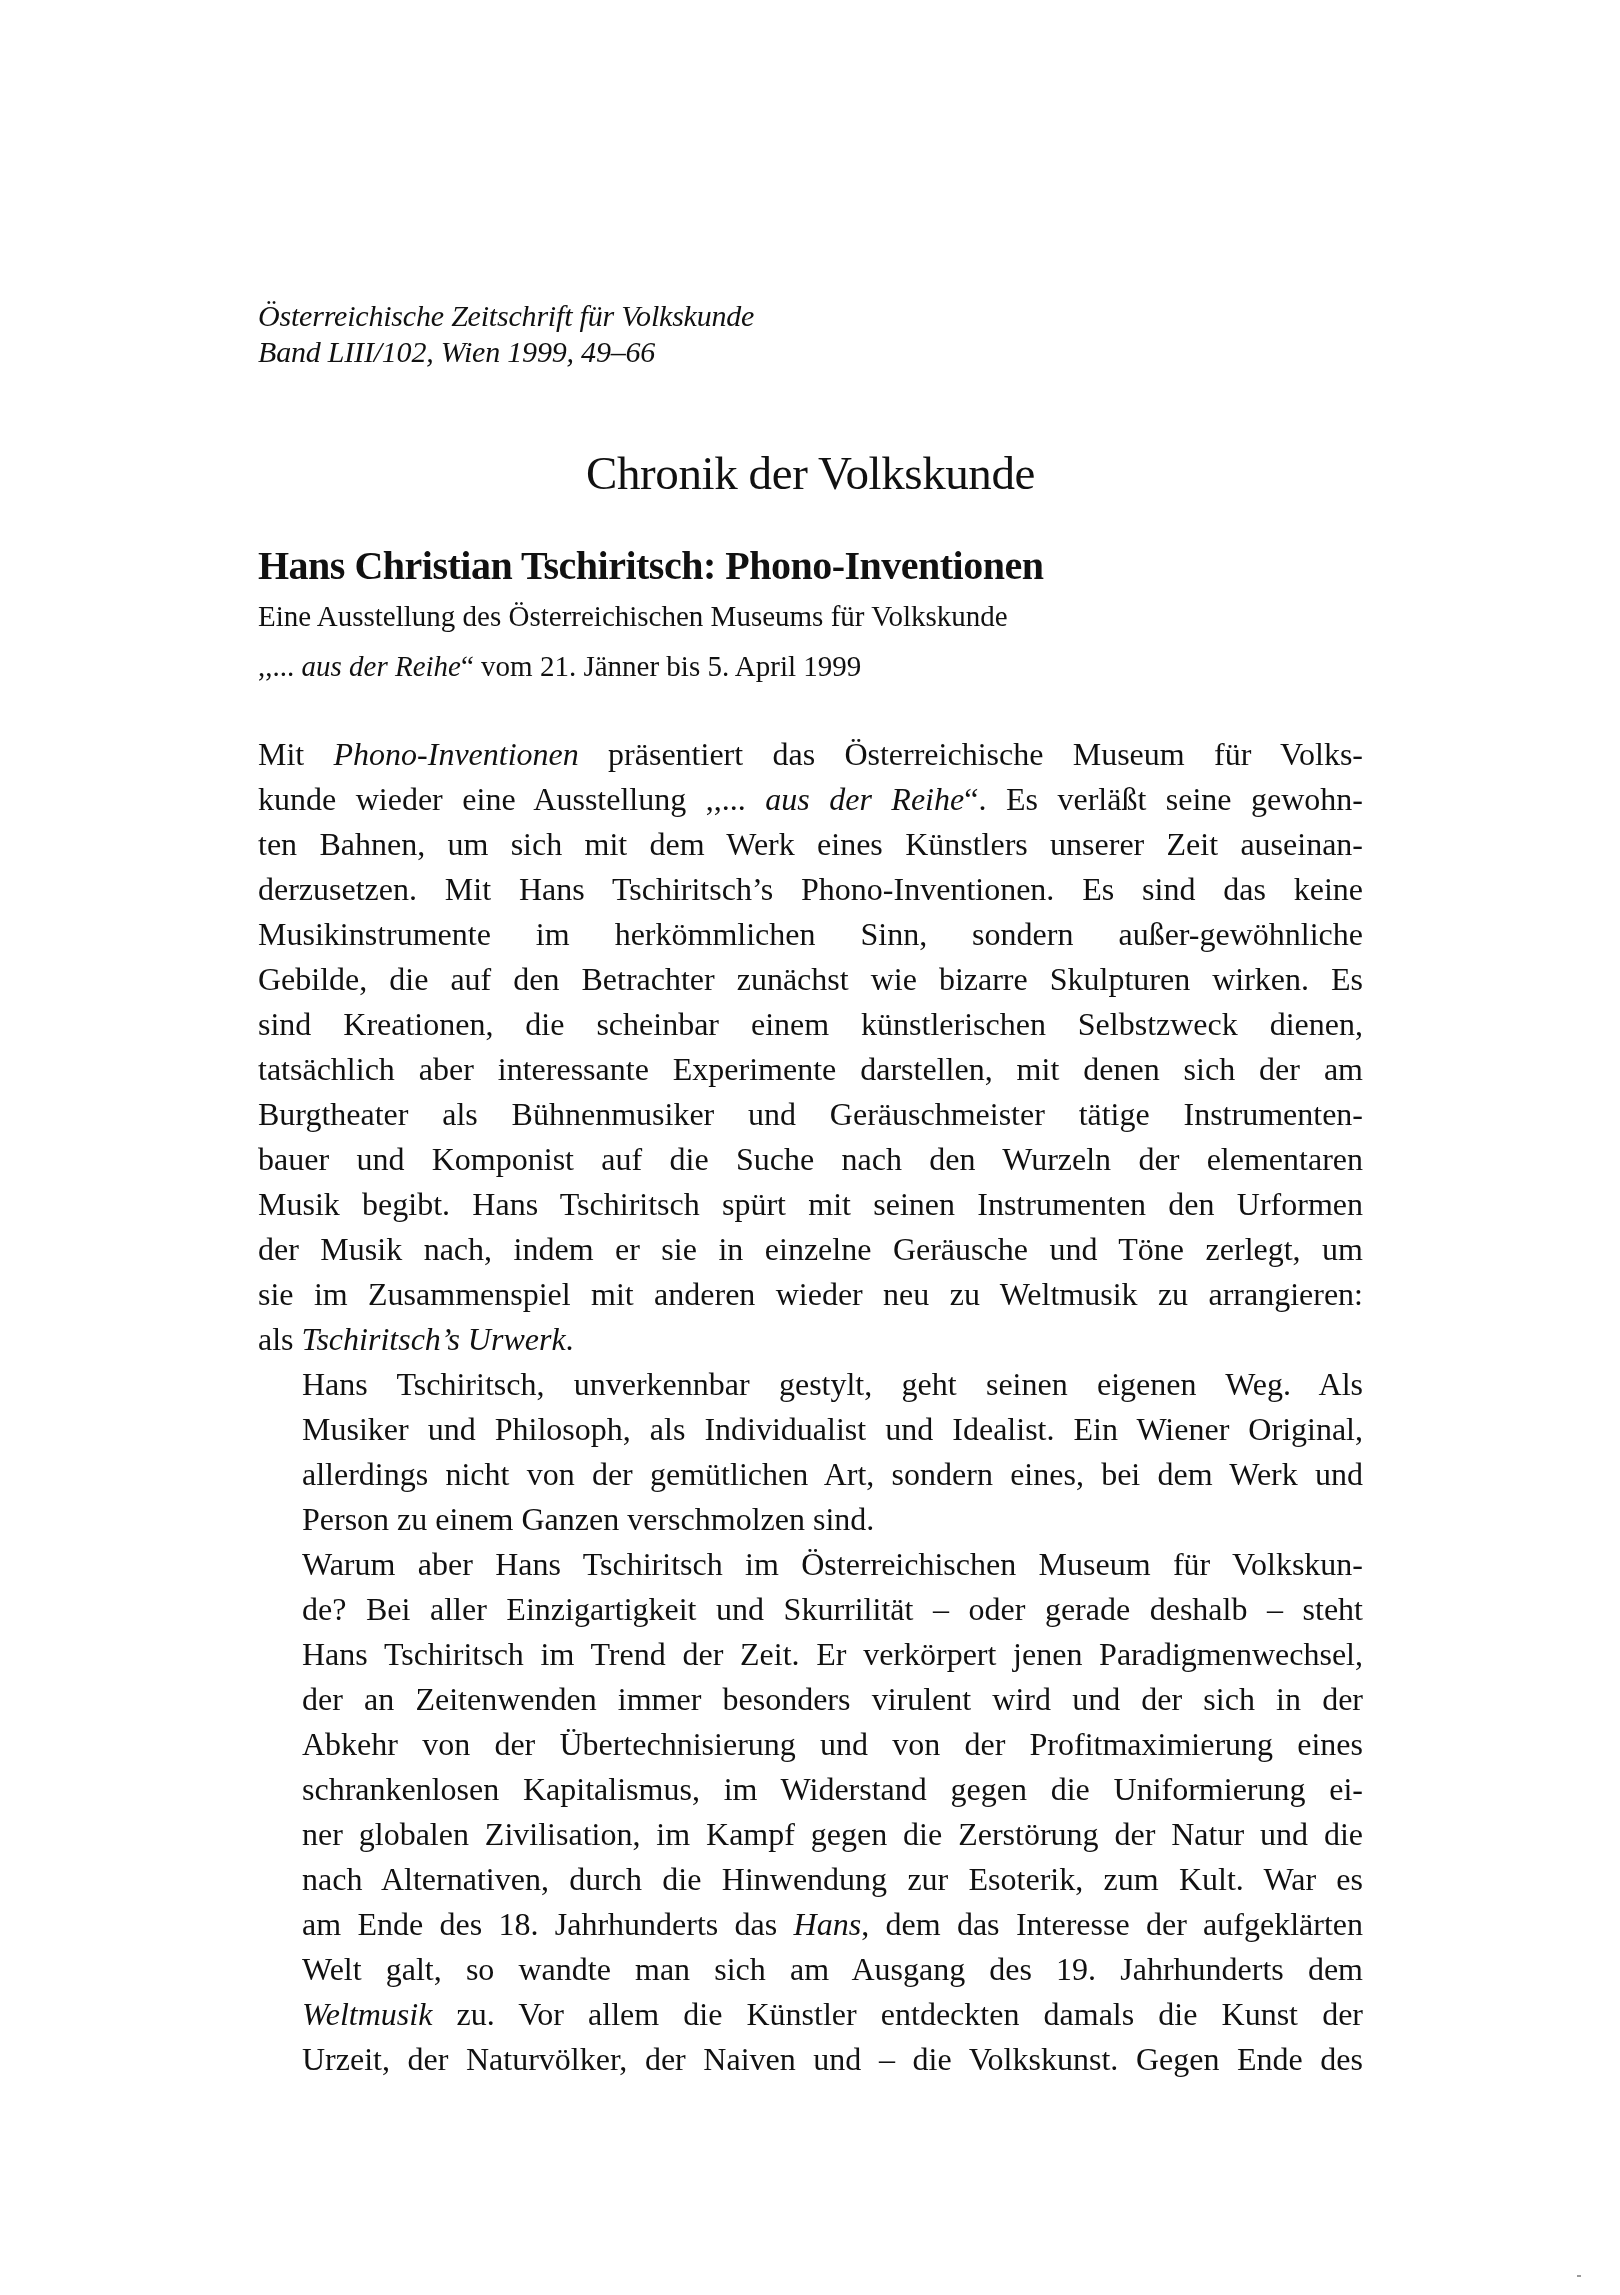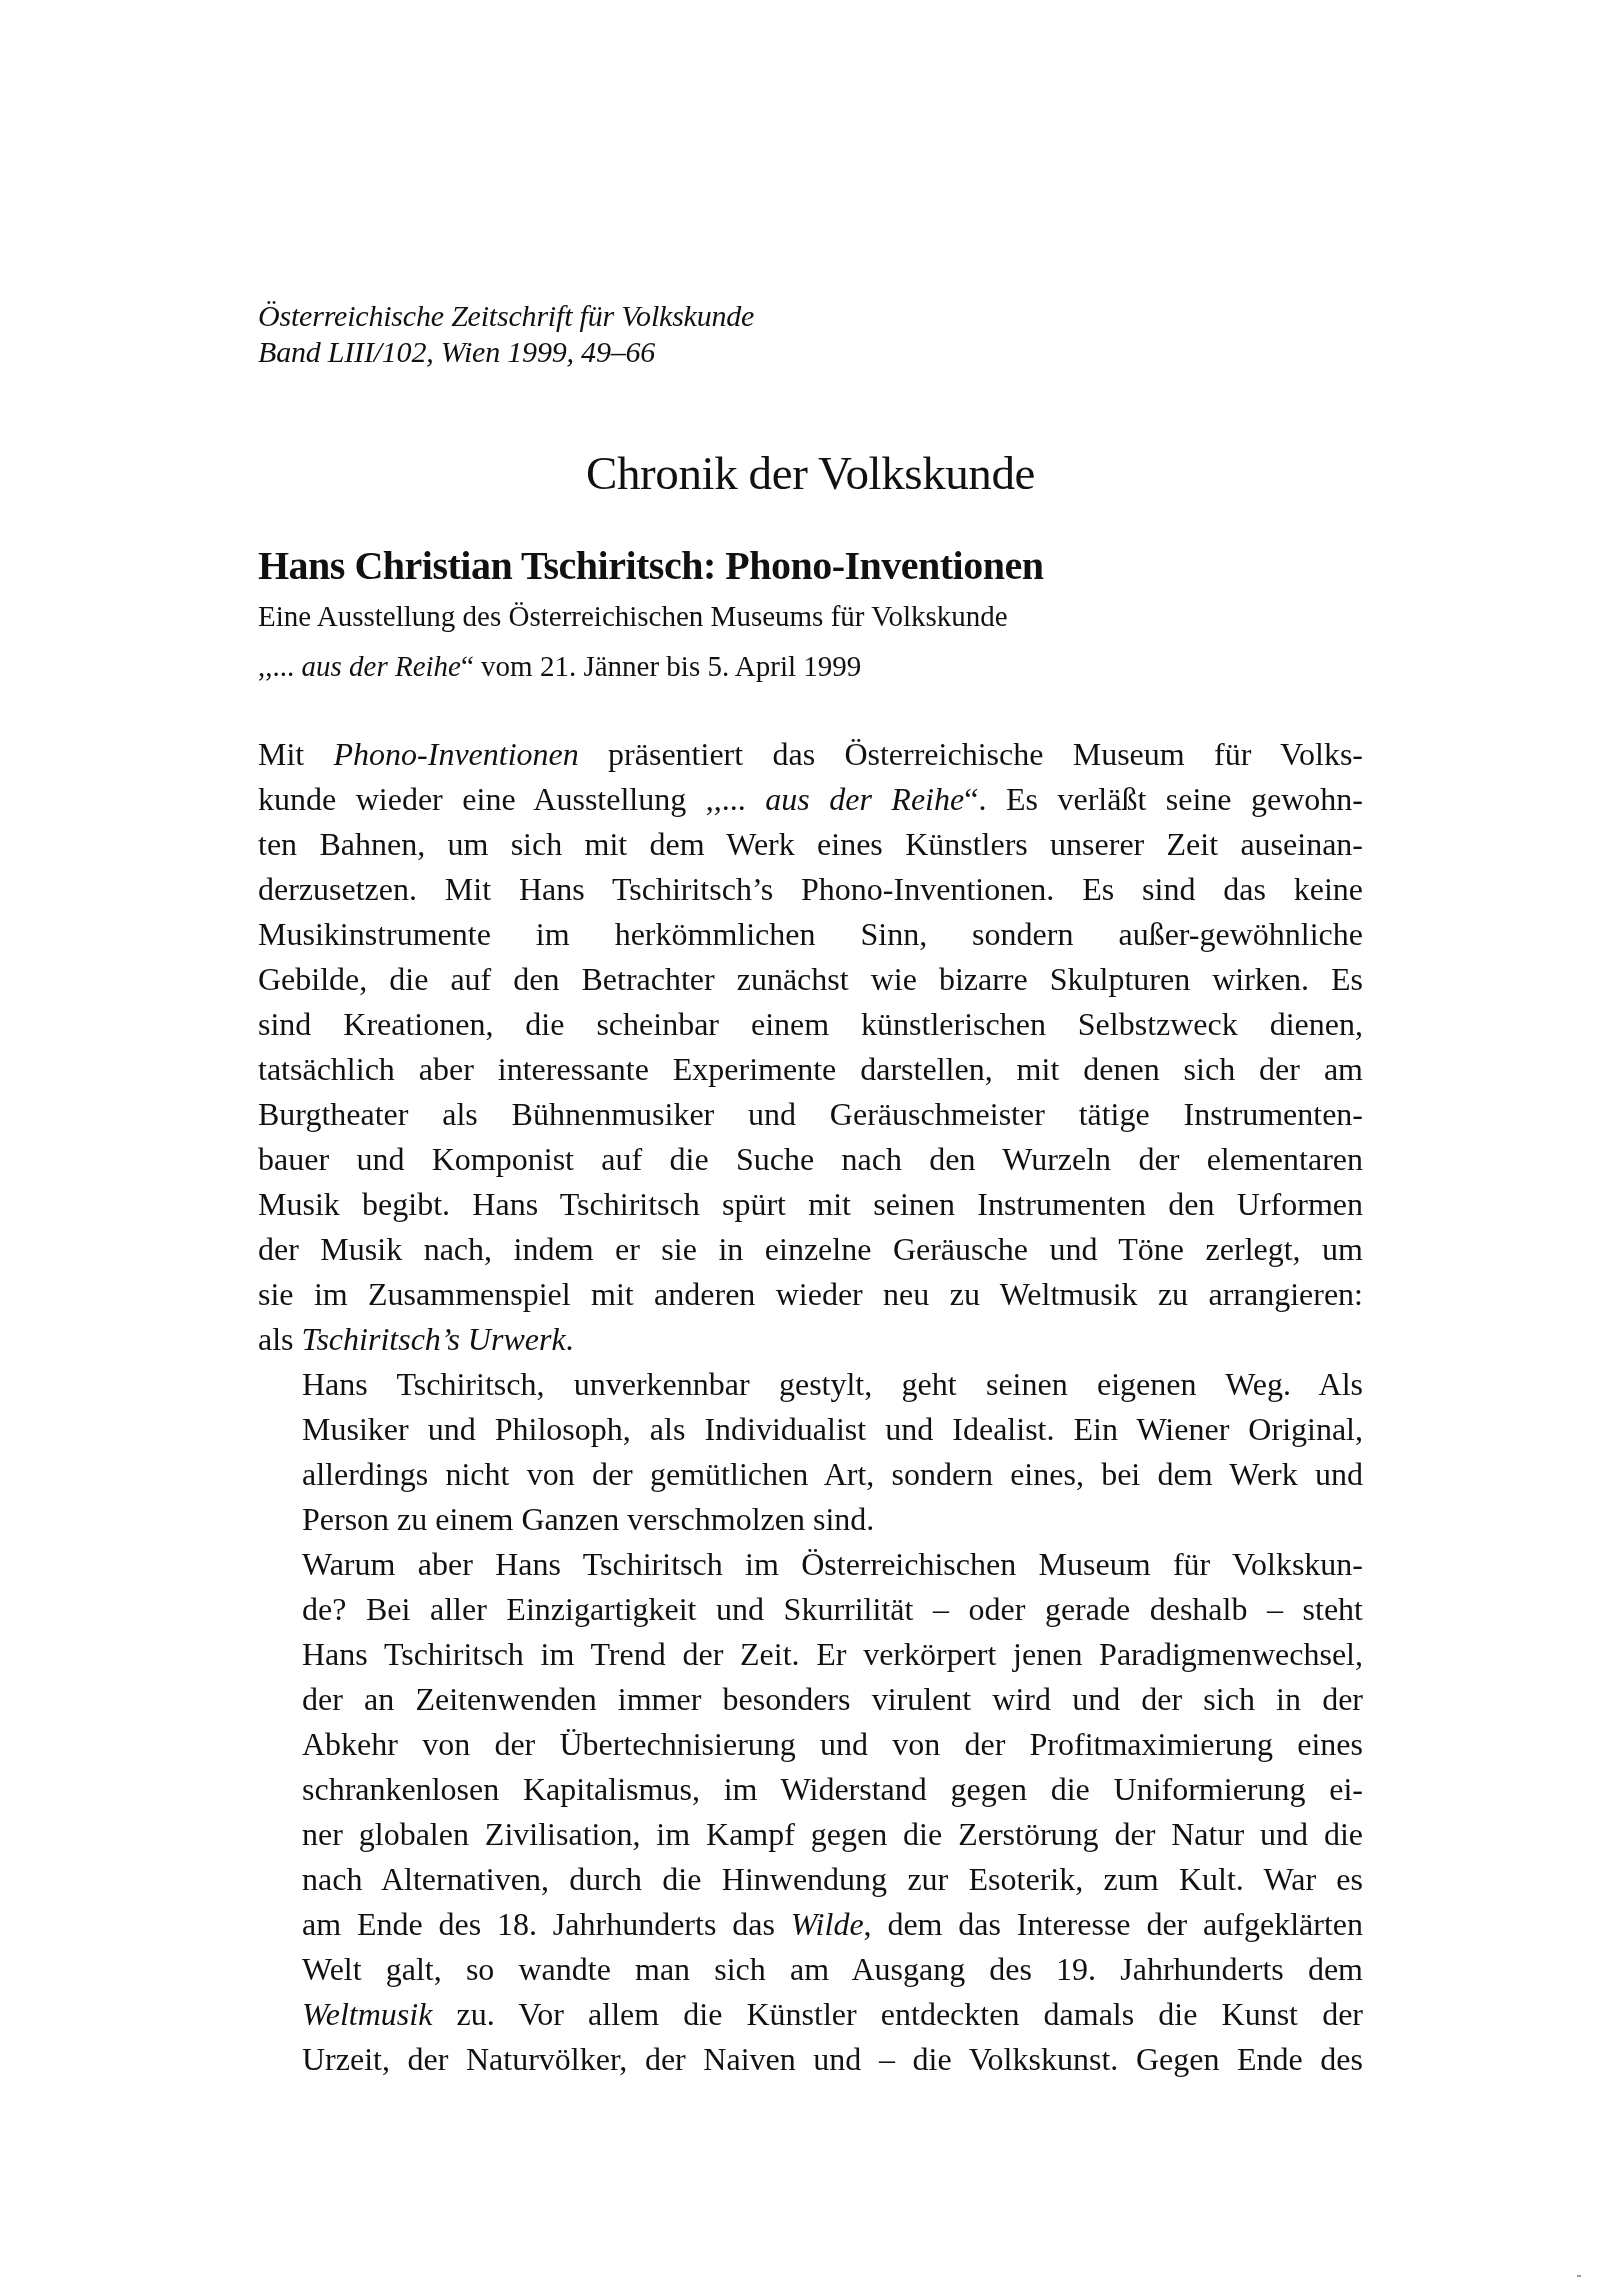--- a/index.html
+++ b/index.html
@@ -139,21 +139,21 @@
       </p>
       <p>
         <span class="line" style="text-indent: 44px;"><span>Warum aber Hans Tschiritsch im Österreichischen Museum für Volkskun-</span></span>
         <span class="line"><span>de? Bei aller Einzigartigkeit und Skurrilität – oder gerade deshalb – steht</span></span>
         <span class="line"><span>Hans Tschiritsch im Trend der Zeit. Er verkörpert jenen Paradigmenwechsel,</span></span>
         <span class="line"><span>der an Zeitenwenden immer besonders virulent wird und der sich in der</span></span>
         <span class="line"><span>Abkehr von der Übertechnisierung und von der Profitmaximierung eines</span></span>
         <span class="line"><span>schrankenlosen Kapitalismus, im Widerstand gegen die Uniformierung ei-</span></span>
         <span class="line"><span>ner globalen Zivilisation, im Kampf gegen die Zerstörung der Natur und die</span></span>
         <span class="line"><span>nach Alternativen, durch die Hinwendung zur Esoterik, zum Kult. War es</span></span>
-        <span class="line"><span>am Ende des 18. Jahrhunderts das </span><i>Wilde</i><span>, dem das Interesse der aufgeklärten</span></span>
+        <span class="line"><span>am Ende des 18. Jahrhunderts das </span><i>Hans</i><span>, dem das Interesse der aufgeklärten</span></span>
         <span class="line"><span>Welt galt, so wandte man sich am Ausgang des 19. Jahrhunderts dem</span></span>
         <span class="line"><i>Weltmusik</i><span> zu. Vor allem die Künstler entdeckten damals die Kunst der</span></span>
         <span class="line"><span>Urzeit, der Naturvölker, der Naiven und – die Volkskunst. Gegen Ende des</span></span>
       </p>
     </div>
 
 </div>
 
 <div class="speck"></div>
 

